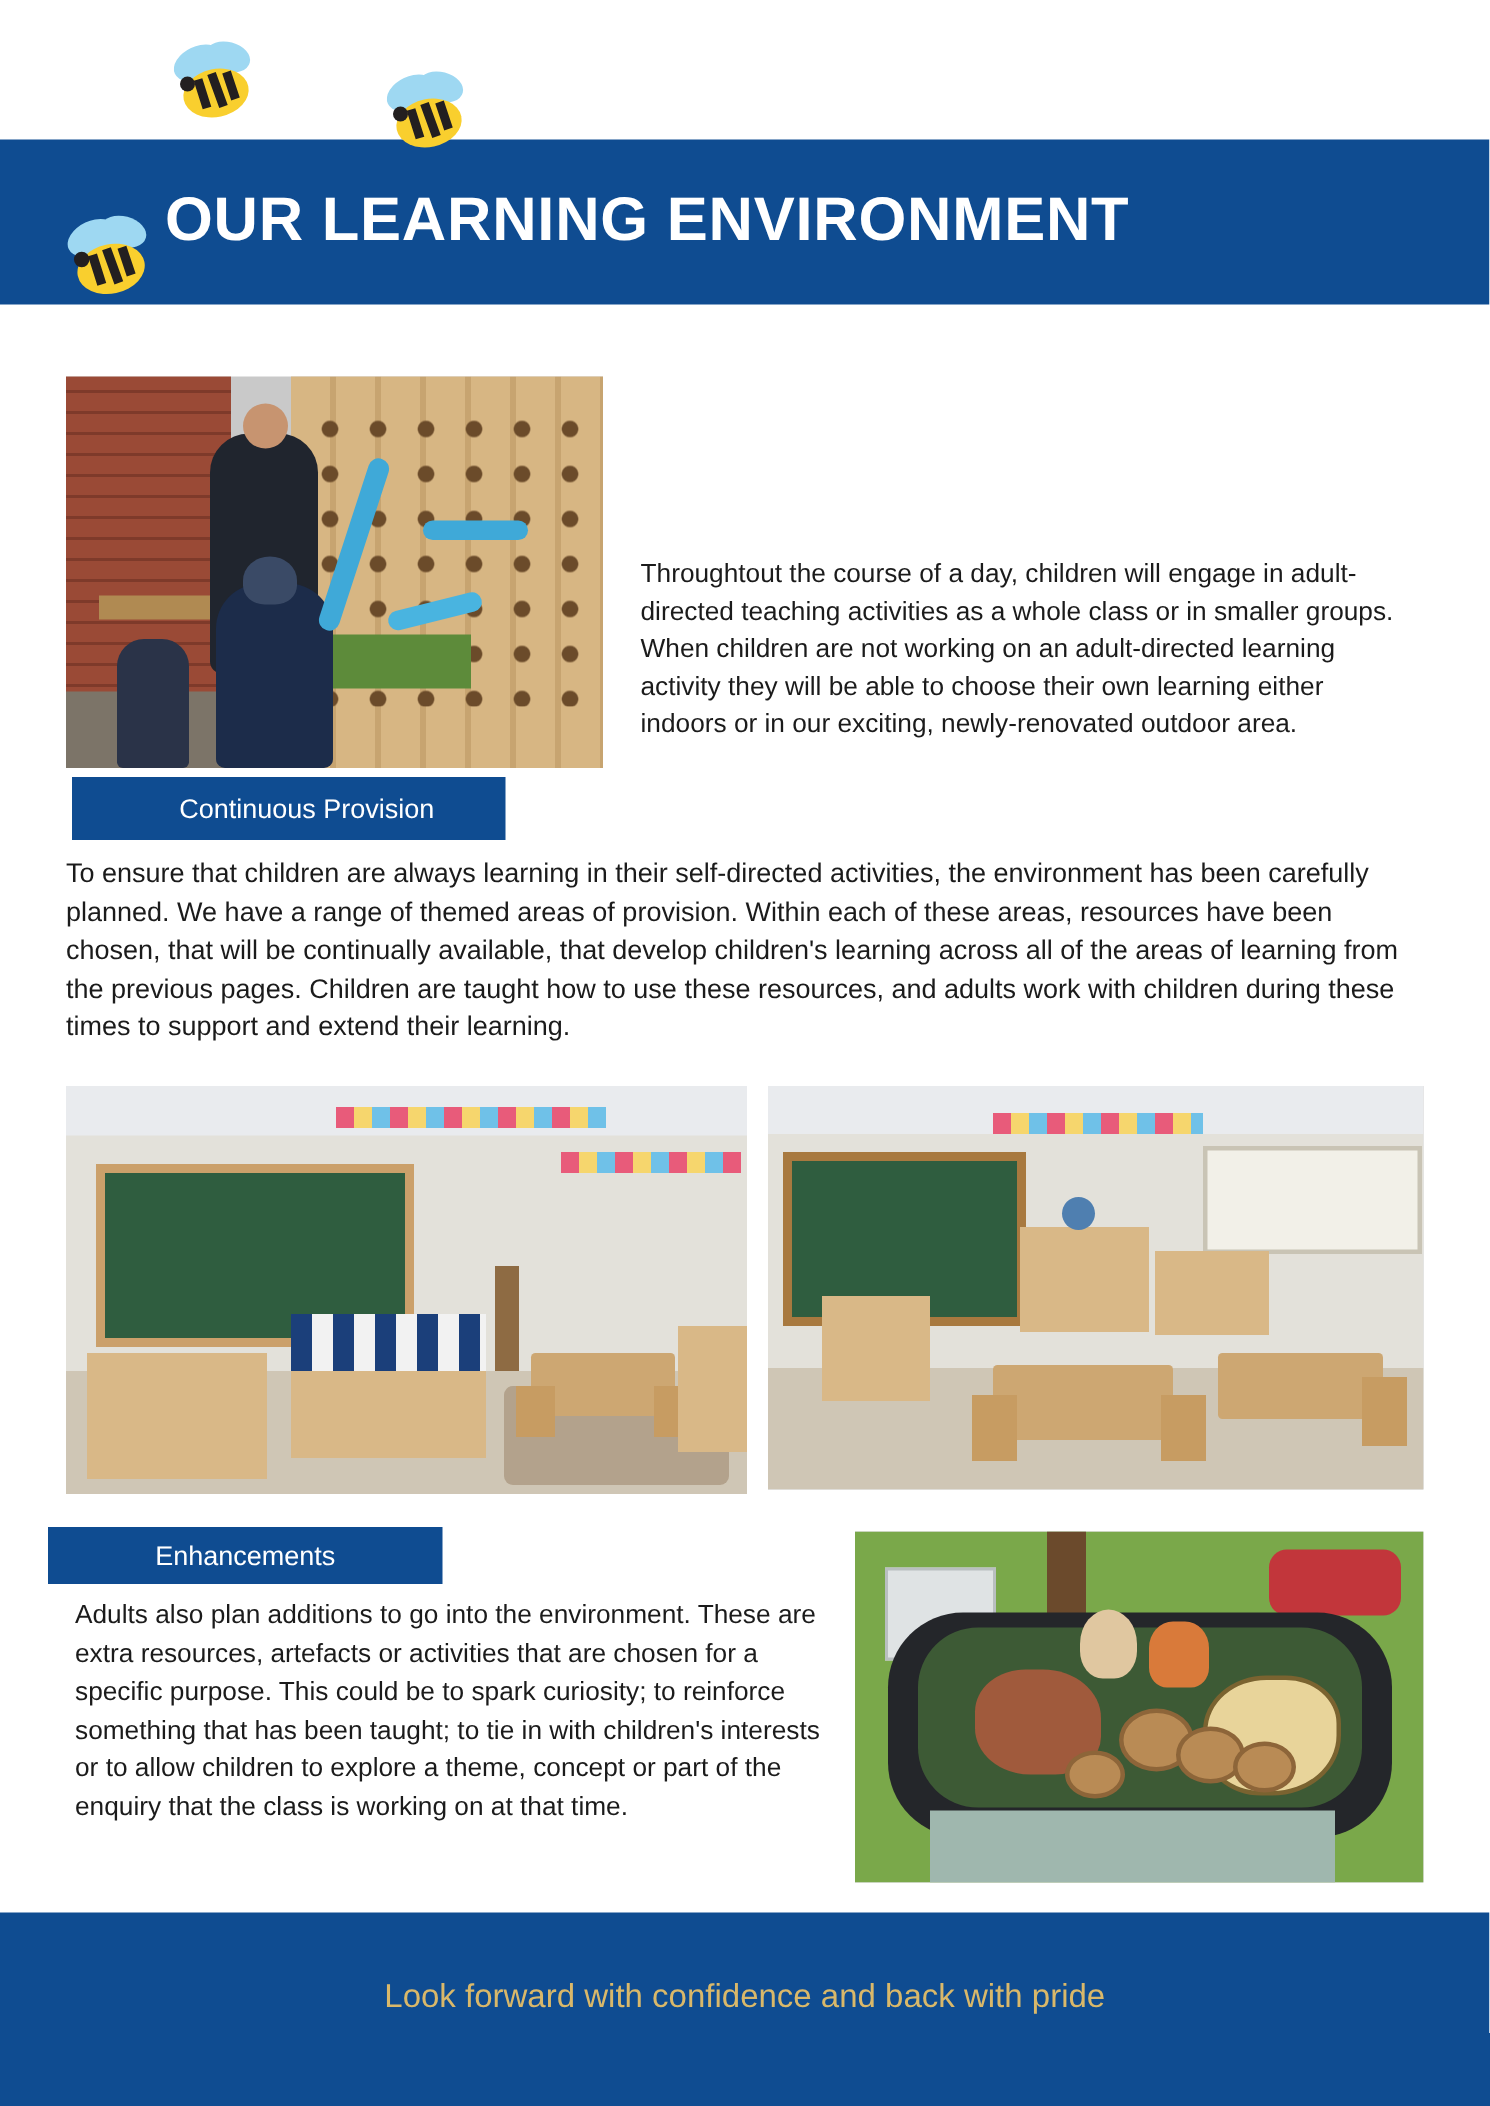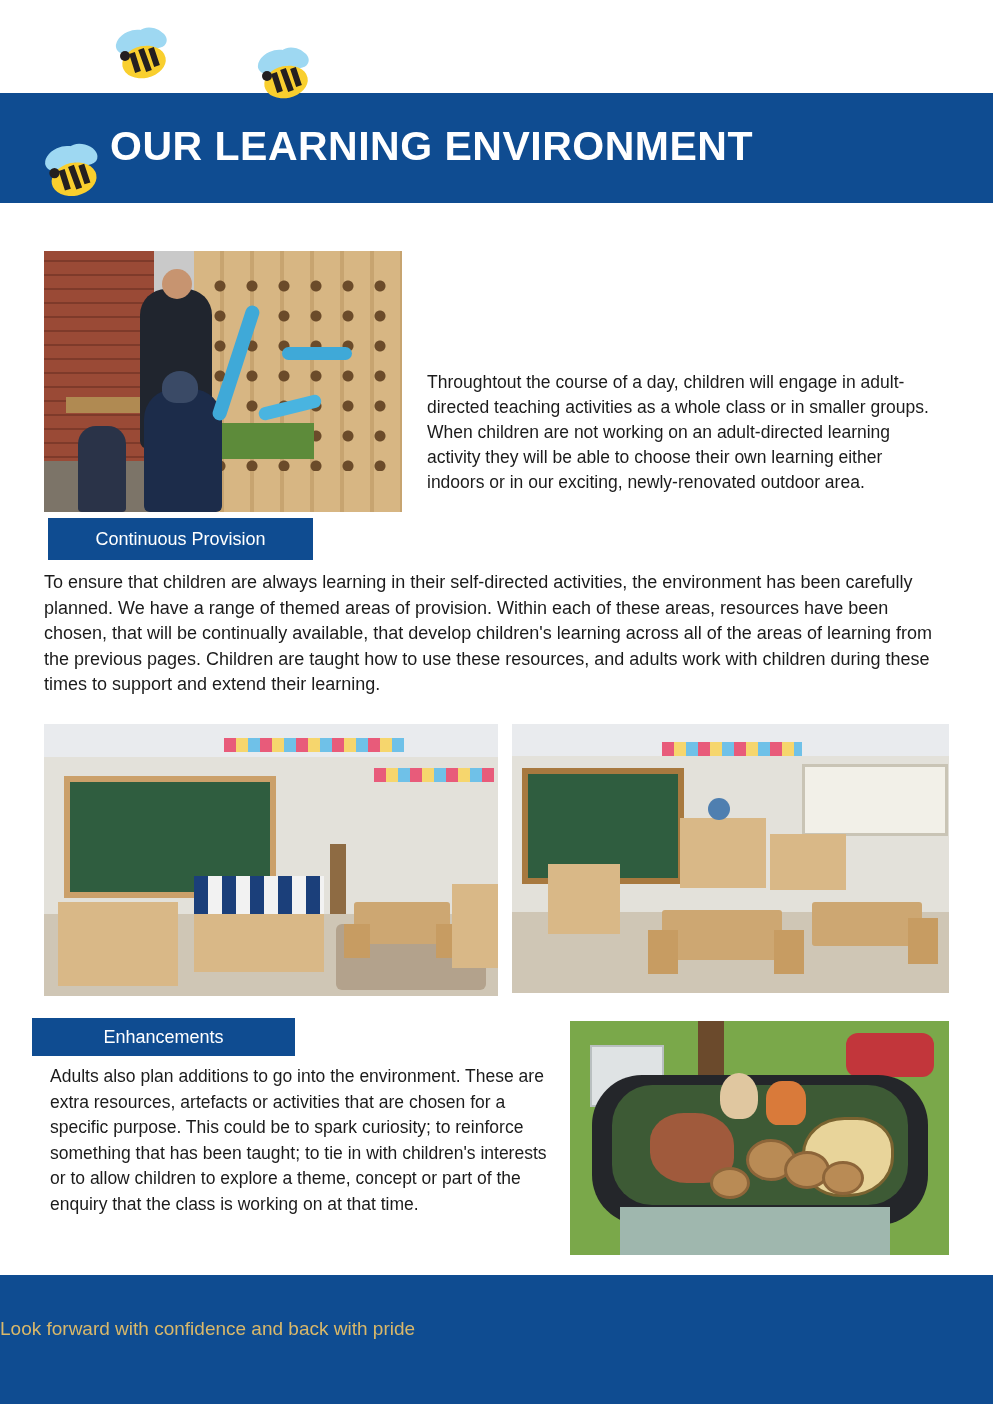--- a/index.html
+++ b/index.html
@@ -89,39 +89,40 @@
   
   .tag {
     position: absolute;
     background: #0f4c91;
     color: #ffffff;
     font-size: 18px;
     display: flex;
     align-items: center;
     justify-content: center;
   }
-  #tag-continuous { left: 48px; top: 518px; width: 265px; height: 42px; }
+  #tag-continuous { left: 48px; top: 518px; width: 265px; height: 42px; padding-left: 24px; }
   #tag-enhancements { left: 32px; top: 1018px; width: 263px; height: 38px; }
 
   
   .footer-band {
     position: absolute;
     left: 0;
     top: 1275px;
     width: 993px;
     height: 129px;
     background: #0f4c91;
   }
   .footer-text {
     position: absolute;
     left: 0;
     top: 1318px;
     width: 993px;
+    text-align: center;
     color: #d9b86a;
-    font-size: 19px;
+    font-size: 22px;
   }
 
   
   .ph-layer { position: absolute; }
 
   
   #photo-outdoor .brickwall {
     left:0; top:0; width:110px; height:261px;
     background:
       repeating-linear-gradient(0deg, #9a4a36 0 12px, #7e3a2a 12px 14px),

